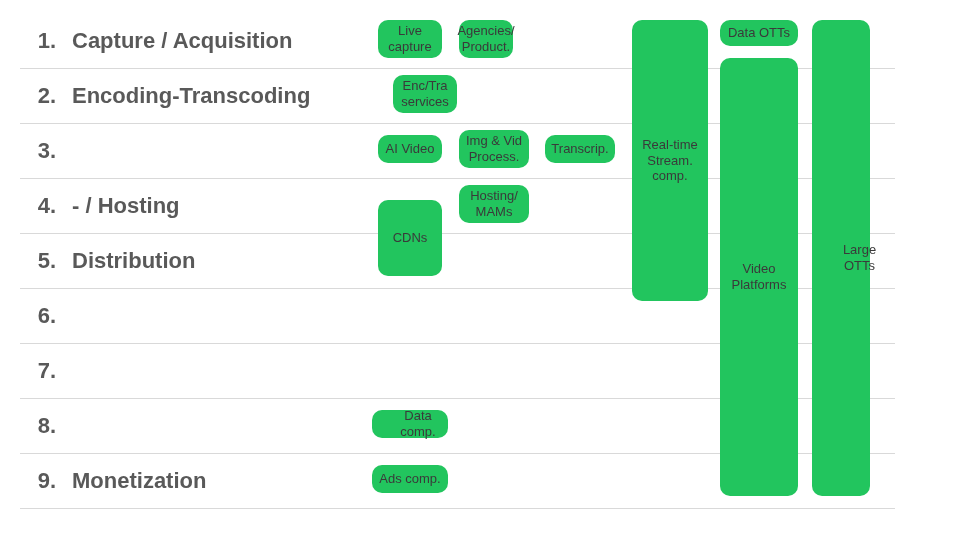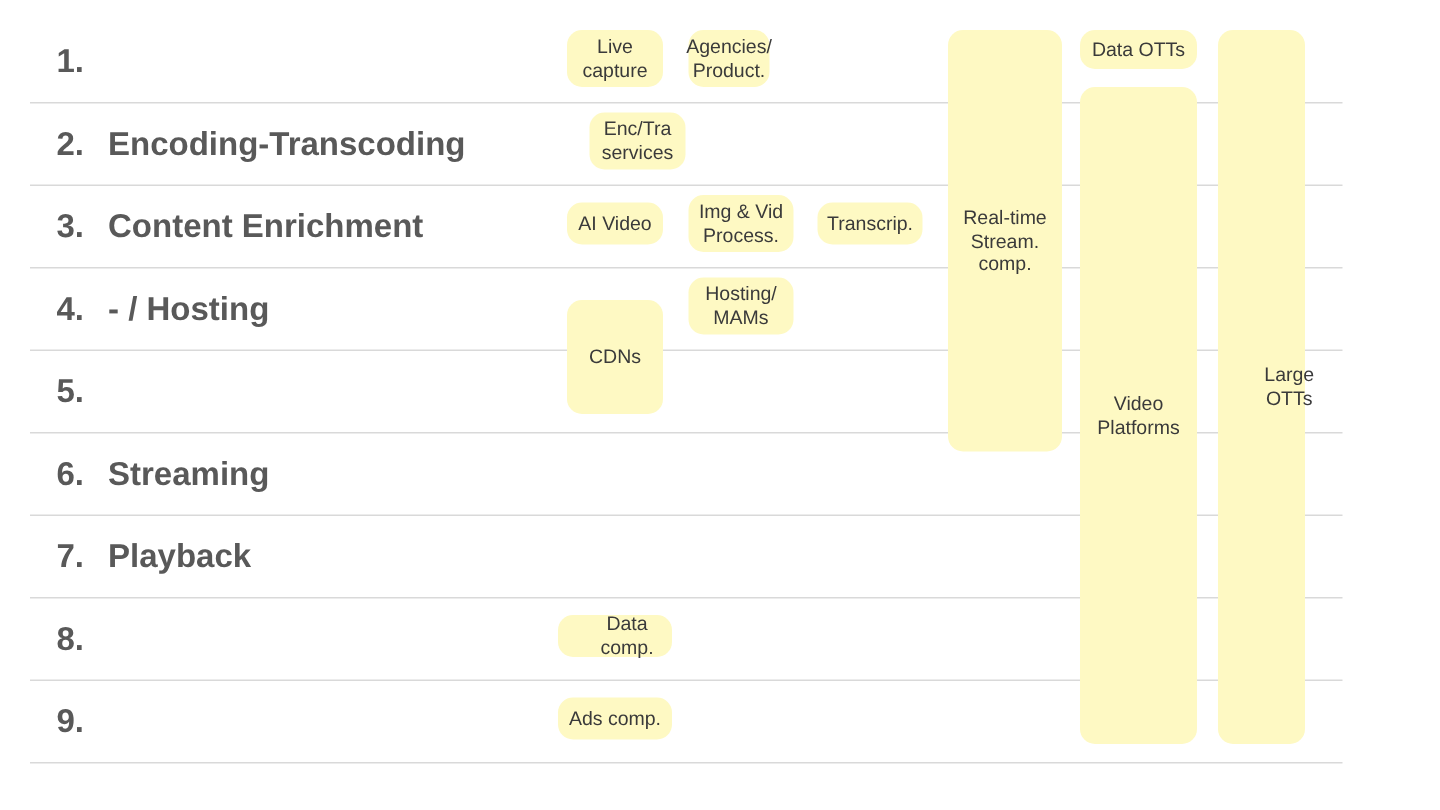--- a/index.html
+++ b/index.html
@@ -33,67 +33,67 @@
     padding-right: 8px;
   }
   .row-label {
     font-size: 22px;
     font-weight: 700;
     color: #595959;
     padding-left: 8px;
   }
   .block {
     position: absolute;
-    background: #fef9c3;
+    background: #22c55e;
     border-radius: 10px;
     display: flex;
     align-items: center;
     justify-content: center;
     text-align: center;
     font-size: 13px;
     color: #3a3a3a;
     line-height: 1.2;
     padding: 2px 4px;
   }
 </style>
 </head>
 <body>
 
 <div class="grid">
   <div class="row">
     <span class="row-num">1.</span>
+    <span class="row-label">Capture / Acquisition</span>
   </div>
   <div class="row">
     <span class="row-num">2.</span>
     <span class="row-label">Encoding-Transcoding</span>
   </div>
   <div class="row">
     <span class="row-num">3.</span>
-    <span class="row-label">Content Enrichment</span>
   </div>
   <div class="row">
     <span class="row-num">4.</span>
     <span class="row-label">- / Hosting</span>
   </div>
   <div class="row">
     <span class="row-num">5.</span>
+    <span class="row-label">Distribution</span>
   </div>
   <div class="row">
     <span class="row-num">6.</span>
-    <span class="row-label">Streaming</span>
   </div>
   <div class="row">
     <span class="row-num">7.</span>
-    <span class="row-label">Playback</span>
   </div>
   <div class="row">
     <span class="row-num">8.</span>
   </div>
   <div class="row">
     <span class="row-num">9.</span>
+    <span class="row-label">Monetization</span>
   </div>
 </div>
 
 <div class="block" style="left:378px; top:20px; width:64px; height:38px;">Live capture</div>
 <div class="block" style="left:459px; top:20px; width:54px; height:38px;">Agencies/ Product.</div>
 
 <div class="block" style="left:378px; top:75px; width:64px; height:38px;margin-left:15px;">Enc/Tra services</div>
 
 <div class="block" style="left:378px; top:135px; width:64px; height:28px;">AI Video</div>
 <div class="block" style="left:459px; top:130px; width:70px; height:38px;">Img &amp; Vid Process.</div>

